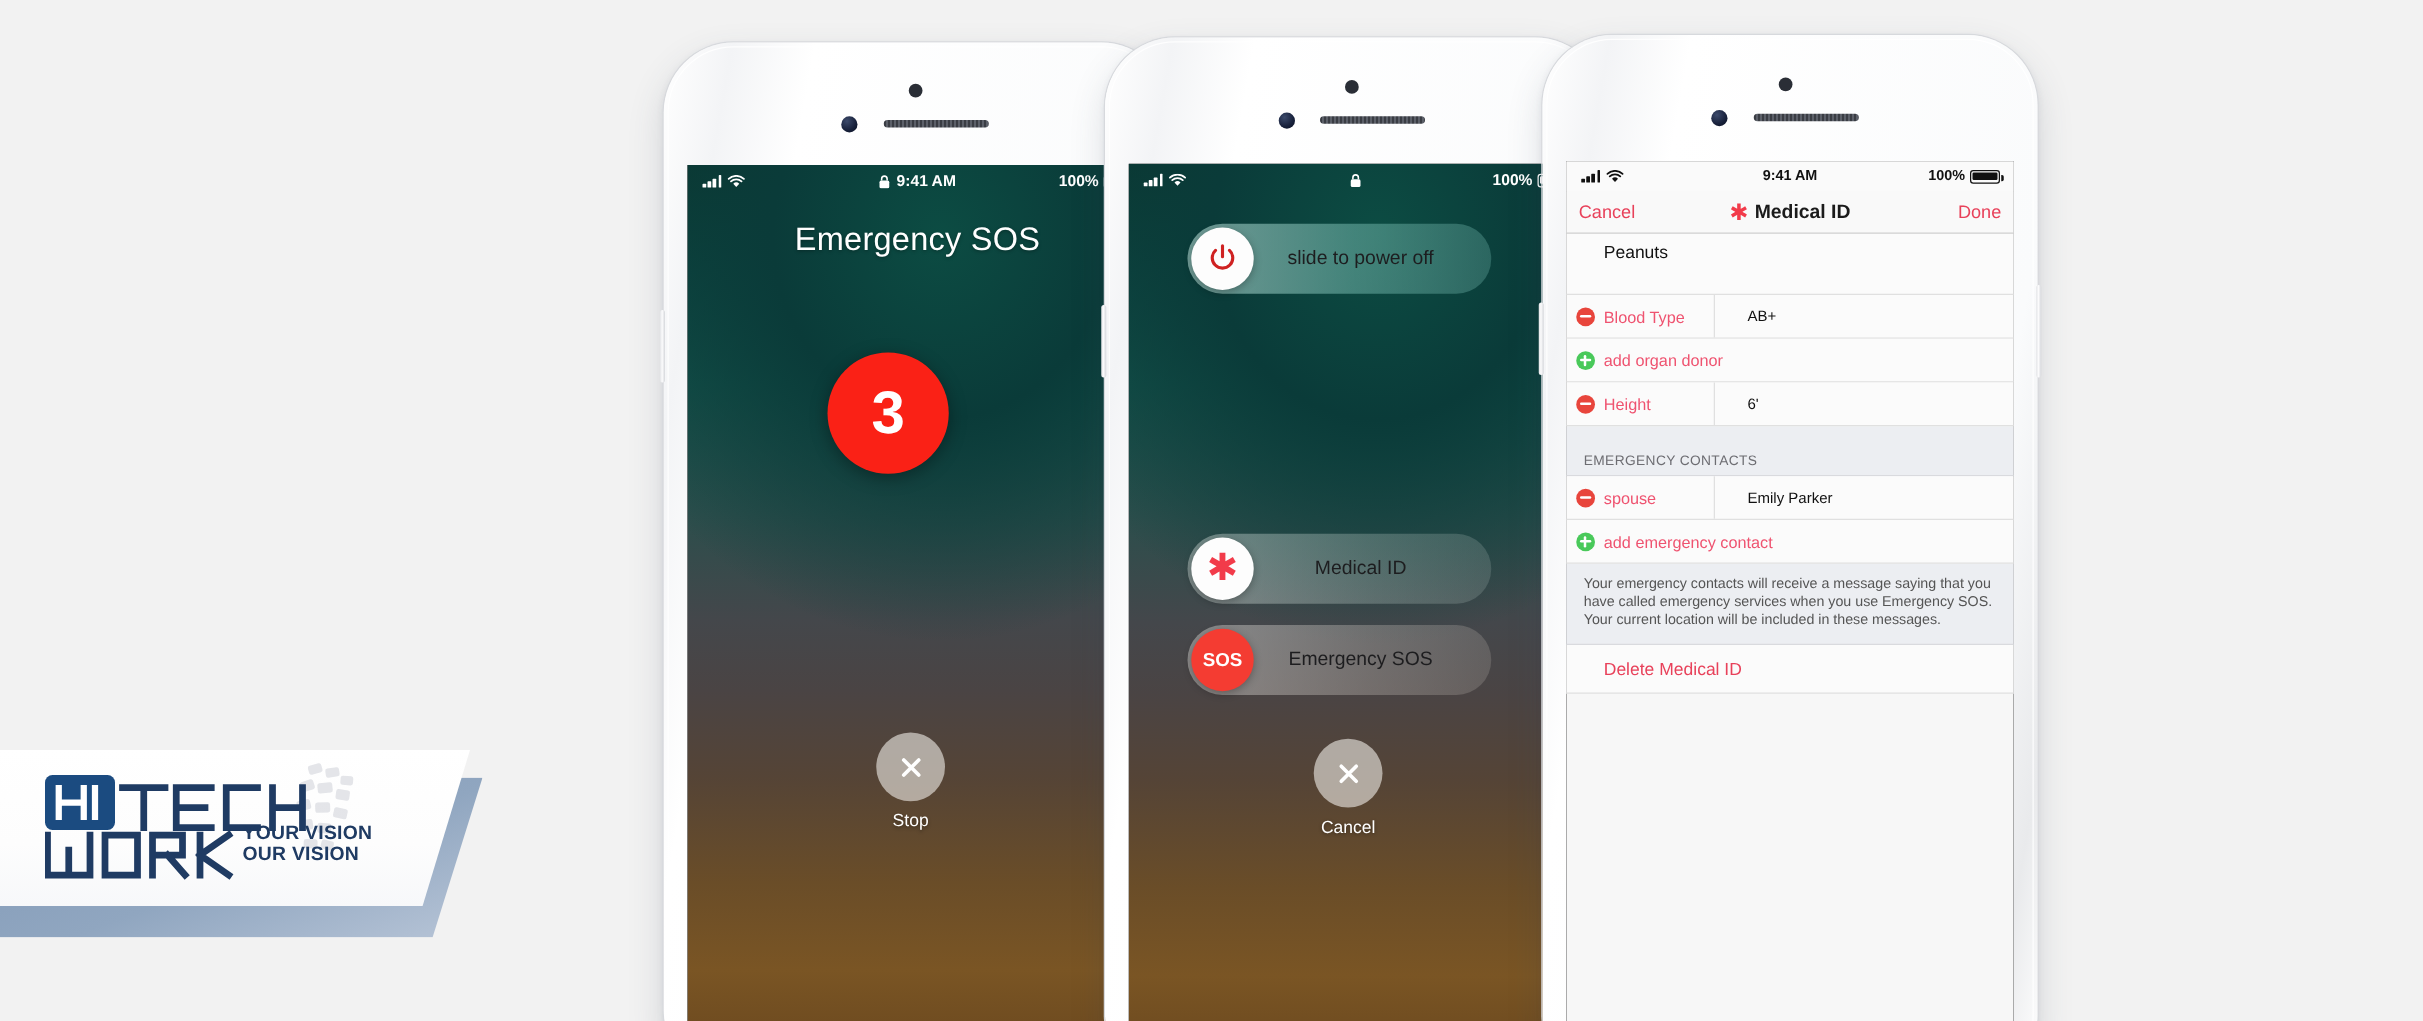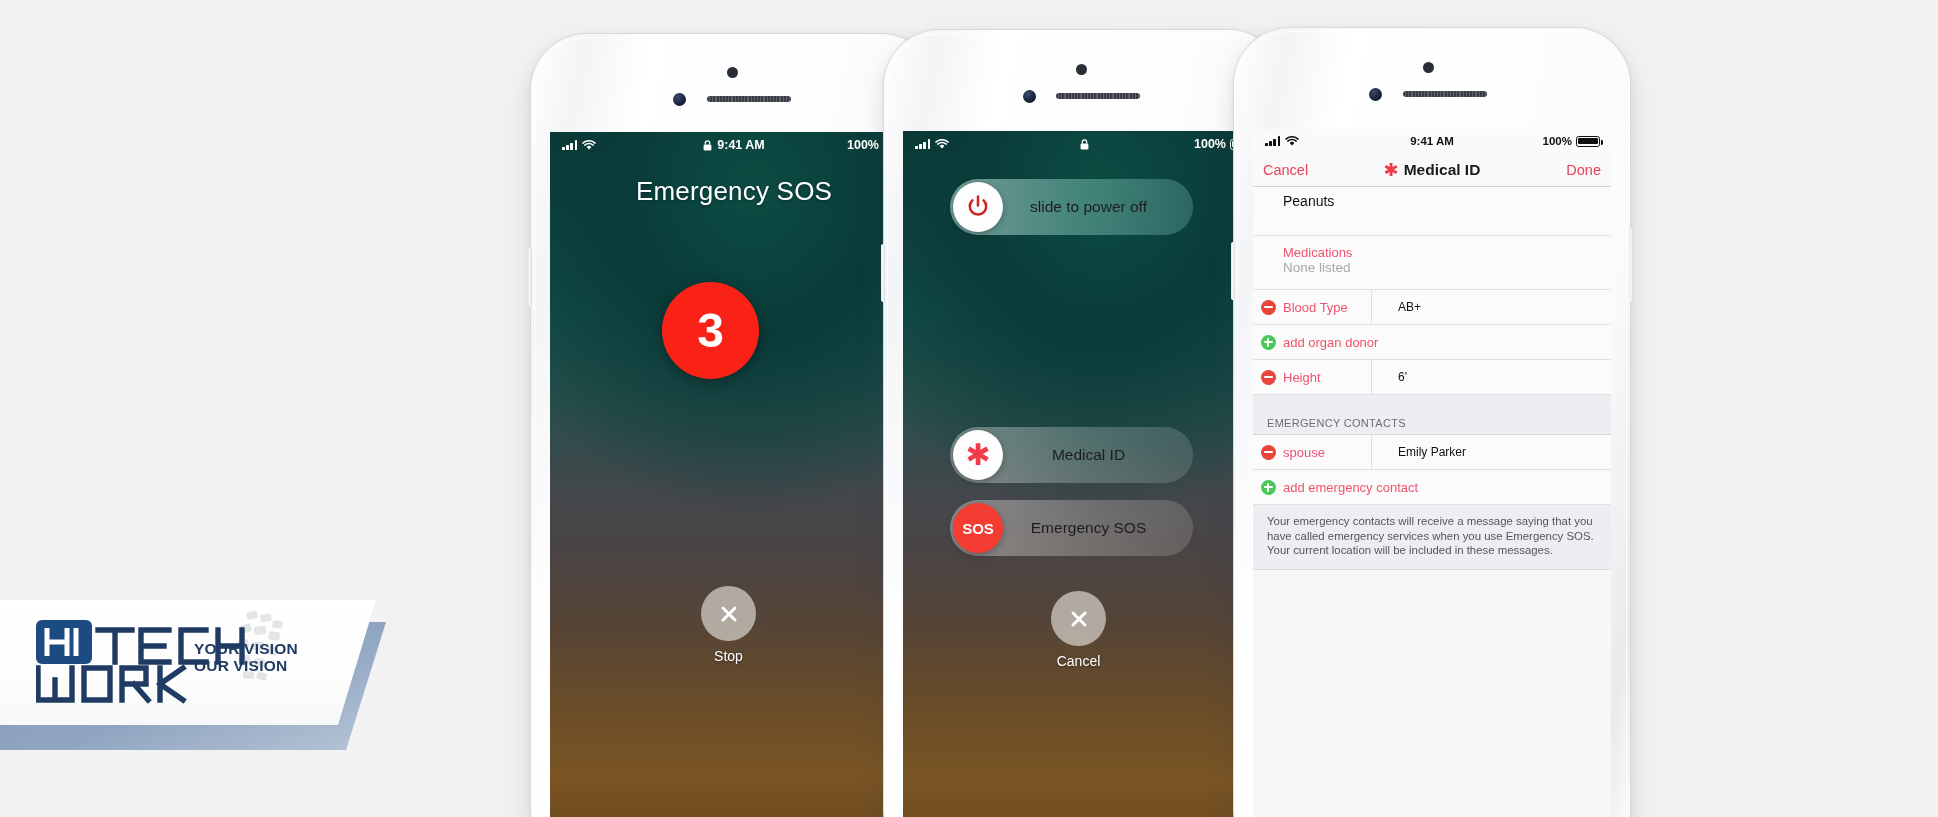--- a/index.html
+++ b/index.html
@@ -28,21 +28,21 @@
     clip-path:polygon(0 0, 396px 0, 358px 125px, 0 125px);
     border-bottom-right-radius:40px;
     box-shadow:0 2px 10px rgba(90,110,140,.18);
   }
   #logo-globe{
     position:absolute;right:88px;top:6px;width:92px;height:92px;
     opacity:.5;
   }
   #logo-mark{position:absolute;left:56px;top:14px;width:300px;height:100px;}
   .logo-tag{
-    position:absolute;left:214px;top:40px;
+    position:absolute;left:214px;top:58px;
     font-family:"Liberation Sans",sans-serif;
     font-weight:bold;font-size:15.5px;line-height:17px;
     color:#1f3b63;letter-spacing:.2px;
   }
 
   
   .phone{
     position:absolute;
     border-radius:56px;
     background:
@@ -330,24 +330,20 @@
           <span class="ast">✱</span>
           <span>Medical ID</span>
         </span>
         <span class="nav-btn">Done</span>
       </div>
 
       <div class="plain-row" style="padding-top:6px;padding-bottom:26px;">
         <div style="font-size:14px;color:#111;">Peanuts</div>
       </div>
 
-      <div class="plain-row" style="padding-top:9px;padding-bottom:14px;">
-        <div class="sub">Medications</div>
-        <div class="sub2">None listed</div>
-      </div>
 
       <div class="row">
         <div class="gut">
             <span class="minus"></span>
           </div>
         <div class="lab">Blood Type</div>
         <div class="val">AB+</div>
       </div>
 
       <div class="row action">
@@ -378,20 +374,21 @@
 
       <div class="row action">
         <div class="gut">
             <span class="plus"></span>
           </div>
         <div class="lab">add emergency contact</div>
       </div>
 
       <div class="note">Your emergency contacts will receive a message saying that you have called emergency services when you use Emergency SOS. Your current location will be included in these messages.</div>
 
+      <div class="danger">Delete Medical ID</div>
     </div>
   </div>
 </div>
 
 <div id="logo-badge">
   <div id="logo-shadow"></div>
   <div id="logo-card">
 
     <svg id="logo-globe" viewBox="0 0 100 100">
       <g fill="#c9ccd4">

